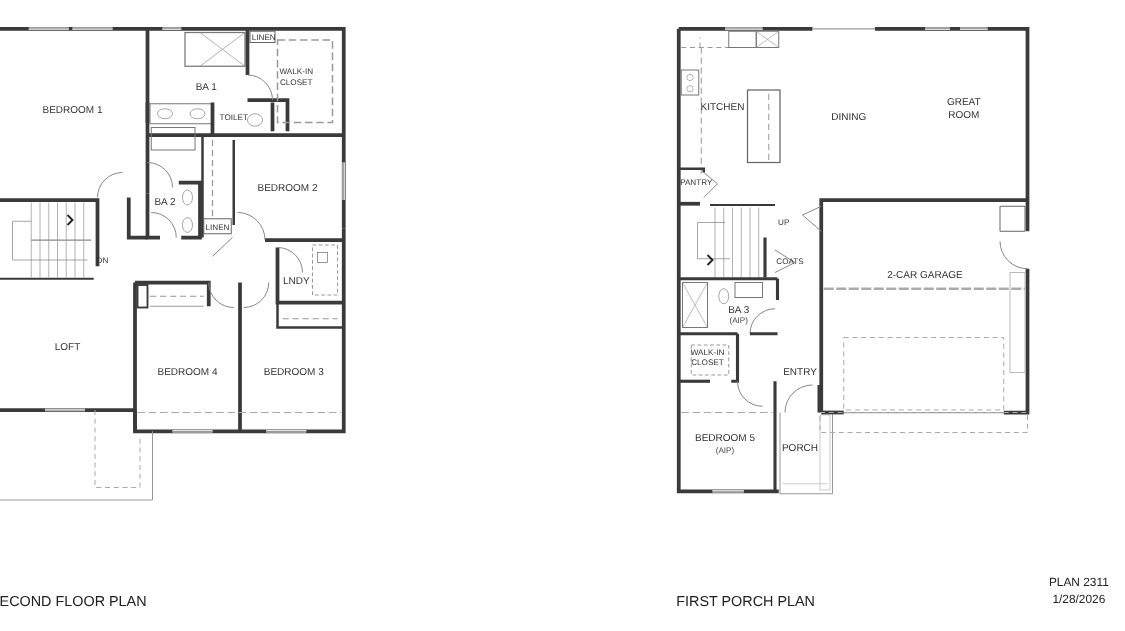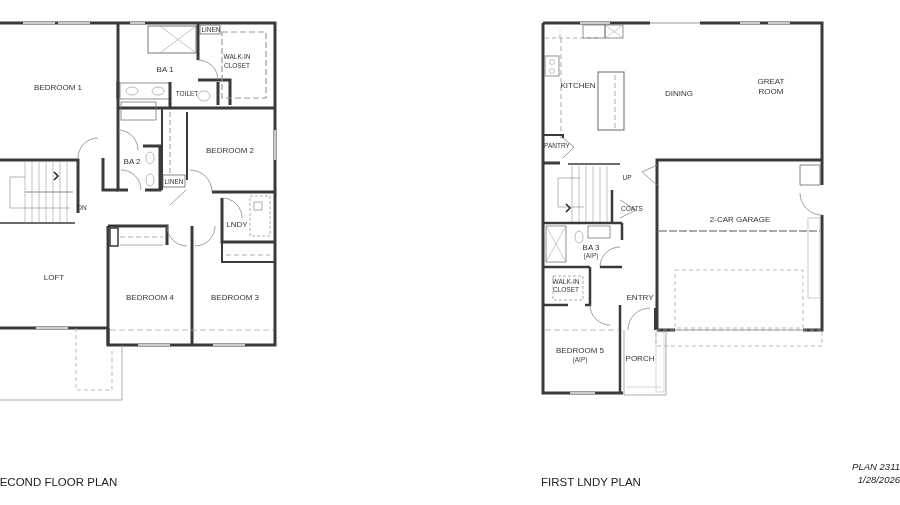--- a/index.html
+++ b/index.html
@@ -3,21 +3,21 @@
 <meta charset="utf-8">
 <style>
   html, body { margin: 0; padding: 0; background: #ffffff; }
   body { width: 900px; height: 505px; position: relative; overflow: hidden; font-family: "Liberation Sans", sans-serif; }
   svg.plan { position: absolute; left: 0; top: 0; }
   .room-label { font-family: "Liberation Sans", sans-serif; font-size: 8px; fill: #333; text-anchor: middle; }
   .room-sub { font-family: "Liberation Sans", sans-serif; font-size: 6.5px; fill: #444; text-anchor: middle; }
   .small-label { font-family: "Liberation Sans", sans-serif; font-size: 6.5px; fill: #333; text-anchor: middle; }
   .caption { position: absolute; font-family: "Liberation Sans", sans-serif; color: #222; }
   .floor-title { font-size: 11.5px; }
-  .info-block { right: 0; top: 460px; text-align: right; font-size: 9.5px; line-height: 13px; font-style: italic; }
+  .info-block { right: 13px; top: 460px; text-align: center; font-size: 9.5px; line-height: 13px; }
 </style>
 </head>
 <body>
 
 <svg class="plan" width="900" height="505" viewBox="0 0 900 505" xmlns="http://www.w3.org/2000/svg">
 
   <g fill="none" stroke="#3a3a3a">
 
     <path d="M0 23 H275 V183" stroke-width="3"></path>
     <path d="M275 183 V345 H108 V328" stroke-width="3"></path>
@@ -242,18 +242,18 @@
   <text class="room-sub" x="591" y="258">(AIP)</text>
   <text class="small-label" x="566" y="284">WALK-IN</text>
   <text class="small-label" x="566" y="292">CLOSET</text>
   <text class="room-label" x="640" y="300">ENTRY</text>
   <text class="room-label" x="580" y="353">BEDROOM 5</text>
   <text class="room-sub" x="580" y="362">(AIP)</text>
   <text class="room-label" x="640" y="361">PORCH</text>
 </svg>
 
 <div class="caption floor-title" style="left:-8px; top:476px;">SECOND FLOOR PLAN</div>
-<div class="caption floor-title" style="left:541px; top:476px;">FIRST LNDY PLAN</div>
+<div class="caption floor-title" style="left:541px; top:476px;">FIRST PORCH PLAN</div>
 
 <div class="caption info-block">
   <div>PLAN 2311</div>
   <div>1/28/2026</div>
 </div>
 
 </body></html>

